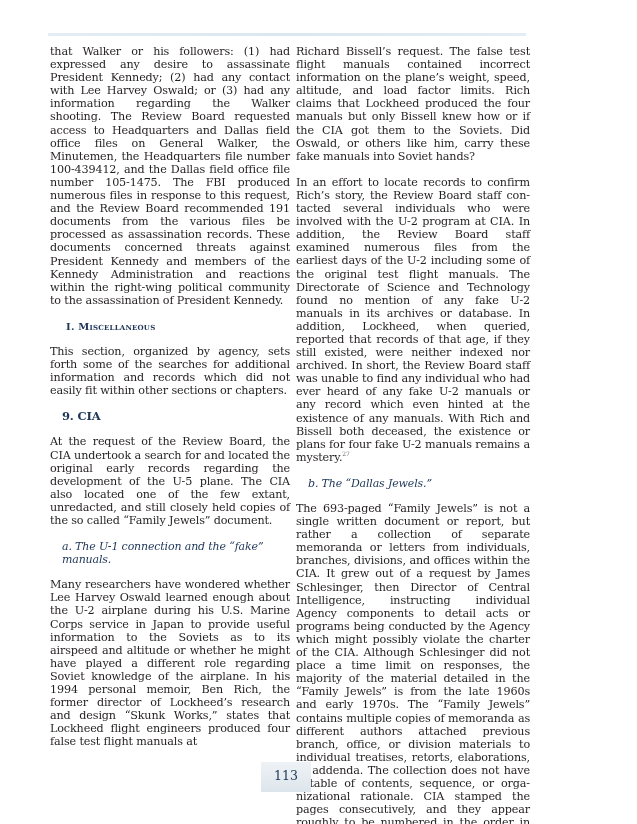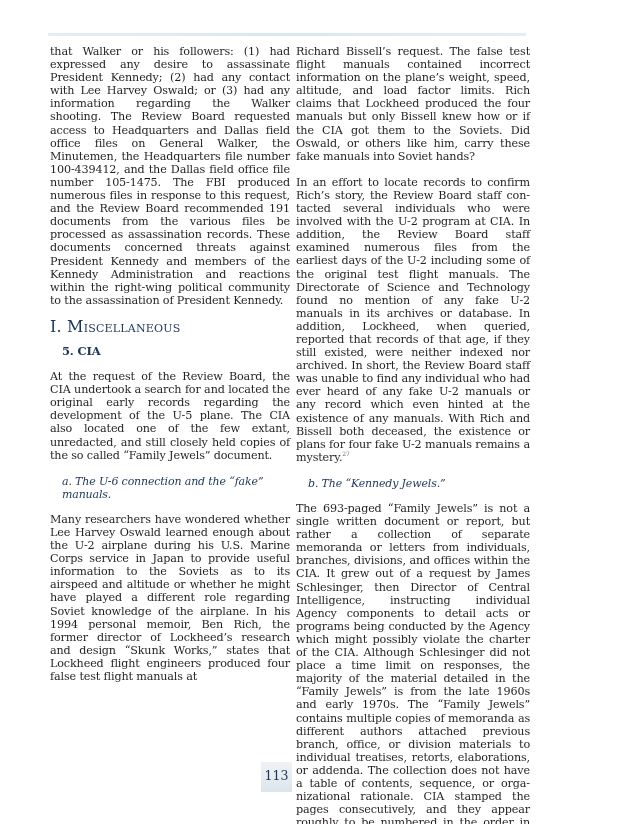--- a/index.html
+++ b/index.html
@@ -5,44 +5,45 @@
   html, body { margin: 0; padding: 0; background: #ffffff; }
   body { width: 637px; height: 824px; position: relative; overflow: hidden;
          font-family: "DejaVu Serif", "Liberation Serif", serif; color: #231f20; }
   .top-rule { position: absolute; left: 48px; top: 33px; width: 478px; height: 3px;
               background: linear-gradient(to right, #e3edf3, #dbe7ef, #e3edf3); }
   .col { position: absolute; top: 45px; width: 240px; font-size: 11.2px; line-height: 13.1px;
          text-align: justify; hyphens: manual; letter-spacing: -0.15px; }
   .col-left { left: 50px; }
   .col-right { left: 296px; width: 234px; }
   .col p { margin: 0 0 13px 0; }
-  .h-section { color: #1d3557; font-weight: normal; font-size: 16px; margin: 0 0 12px 0;
+  .h-section { color: #1d3557; font-weight: bold; font-size: 10px; margin: 0 0 12px 16px;
                font-variant: small-caps; letter-spacing: 0.2px; }
   .h-sub { color: #1d3557; font-weight: bold; font-size: 11.5px; margin: 0 0 12px 12px; }
   .h-subsub { color: #1d3557; font-style: italic; font-size: 11px; margin: 0 0 12px 12px;
               text-align: left; }
   sup { font-size: 6px; color: #6d6d6d; vertical-align: super; line-height: 0; }
-  .page-num { position: absolute; left: 261px; top: 762px; width: 31px; height: 30px;
+  .page-num { position: absolute; left: 261px; top: 762px; width: 50px; height: 30px;
               background: linear-gradient(to bottom, #eef2f6, #dde5ec);
               color: #1d3557; font-size: 12.5px; text-align: center; line-height: 28px; }
 </style>
 </head>
 <body>
 
 <div class="top-rule"></div>
 
 <div class="col col-left">
   <p>that Walker or his followers: (1) had expressed any desire to assassinate President Kennedy; (2) had any contact with Lee Har­vey Oswald; or (3) had any information regarding the Walker shooting. The Review Board requested access to Headquarters and Dallas field office files on General Walker, the Minutemen, the Headquarters file number 100-439412, and the Dallas field office file number 105-1475. The FBI produced numer­ous files in response to this request, and the Review Board recommended 191 documents from the various files be processed as assas­sination records. These documents con­cerned threats against President Kennedy and members of the Kennedy Administra­tion and reactions within the right-wing political community to the assassination of President Kennedy.</p>
   <div class="h-section">I. Miscellaneous</div>
-  <div class="h-sub">5. CIA</div>
+  <p>This section, organized by agency, sets forth some of the searches for additional informa­tion and records which did not easily fit within other sections or chapters.</p>
+  <div class="h-sub">9. CIA</div>
   <p>At the request of the Review Board, the CIA undertook a search for and located the original early records regarding the development of the U-5 plane. The CIA also located one of the few extant, unredacted, and still closely held copies of the so called “Family Jewels” document.</p>
-  <div class="h-subsub">a. The U-6 connection and the “fake” manuals.</div>
+  <div class="h-subsub">a. The U-1 connection and the “fake” manuals.</div>
   <p>Many researchers have wondered whether Lee Harvey Oswald learned enough about the U-2 airplane during his U.S. Marine Corps service in Japan to provide useful information to the Soviets as to its airspeed and altitude or whether he might have played a different role regarding Soviet knowledge of the airplane. In his 1994 per­sonal memoir, Ben Rich, the former director of Lockheed’s research and design “Skunk Works,” states that Lockheed flight engineers produced four false test flight manuals at</p>
 </div>
 
 <div class="col col-right">
   <p>Richard Bissell’s request. The false test flight manuals contained incorrect information on the plane’s weight, speed, altitude, and load factor limits. Rich claims that Lockheed pro­duced the four manuals but only Bissell knew how or if the CIA got them to the Sovi­ets. Did Oswald, or others like him, carry these fake manuals into Soviet hands?</p>
   <p><span>In an effort to locate records to confirm Rich’s story, the Review Board staff con­tacted several individuals who were involved with the U-2 program at CIA. In addition, the Review Board staff examined numerous files from the earliest days of the U-2 including some of the original test flight manuals. The Directorate of Science and Technology found no mention of any fake U-2 manuals in its archives or database. In addition, Lockheed, when queried, reported that records of that age, if they still existed, were neither indexed nor archived. In short, the Review Board staff was unable to find any individual who had ever heard of any fake U-2 manuals or any record which even hinted at the existence of any manuals. With Rich and Bissell both deceased, the existence or plans for four fake U-2 manuals remains a mystery.</span><sup>27</sup></p>
-  <div class="h-subsub">b. The “Kennedy Jewels.”</div>
+  <div class="h-subsub">b. The “Dallas Jewels.”</div>
   <p>The 693-paged “Family Jewels” is not a sin­gle written document or report, but rather a collection of separate memoranda or letters from individuals, branches, divisions, and offices within the CIA. It grew out of a request by James Schlesinger, then Director of Central Intelligence, instructing individ­ual Agency components to detail acts or programs being conducted by the Agency which might possibly violate the charter of the CIA. Although Schlesinger did not place a time limit on responses, the majority of the material detailed in the “Family Jewels” is from the late 1960s and early 1970s. The “Family Jewels” contains multiple copies of memoranda as different authors attached previous branch, office, or division materi­als to individual treatises, retorts, elabora­tions, or addenda. The collection does not have a table of contents, sequence, or orga­nizational rationale. CIA stamped the pages consecutively, and they appear roughly to be numbered in the order in which they were collected.</p>
 </div>
 
 <div class="page-num">113</div>
 
 </body></html>

